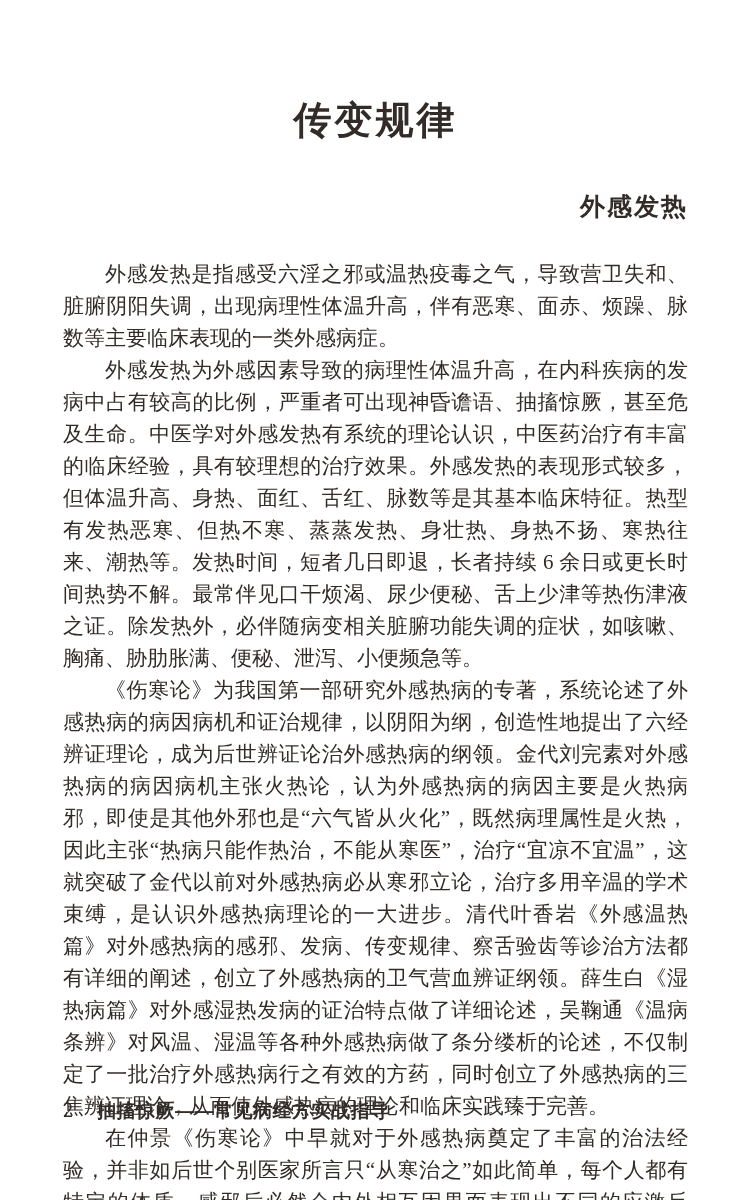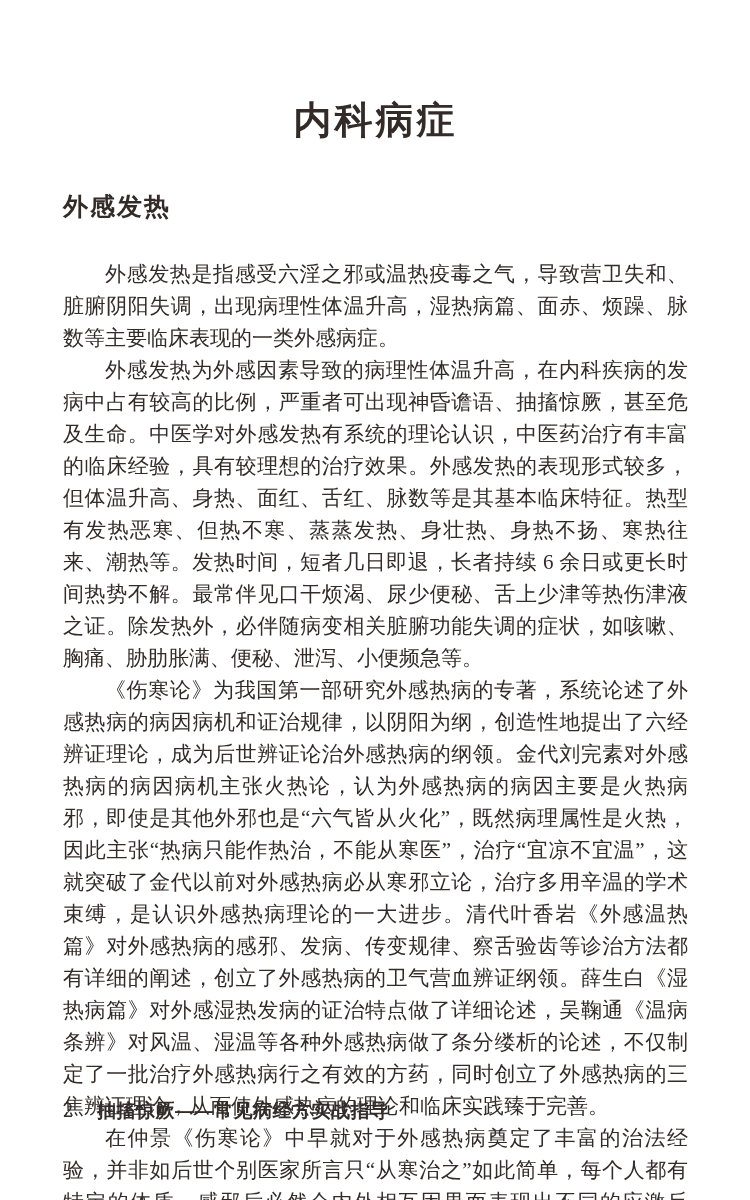--- a/index.html
+++ b/index.html
@@ -24,21 +24,21 @@
     padding-top: 97px;
     text-align: center;
     font-size: 38px;
     line-height: 46px;
     font-weight: 700;
     letter-spacing: 3px;
     font-family: "Liberation Serif", "DejaVu Serif", serif;
   }
   .section-title {
     margin: 48px 0 0 0;
-    text-align: left;
+    text-align: right;
     font-size: 25px;
     line-height: 30px;
     font-weight: 700;
     letter-spacing: 2px;
     font-family: "Liberation Sans", "DejaVu Sans", sans-serif;
   }
   .body-text {
     margin-top: 37px;
     font-size: 21px;
     line-height: 32px;
@@ -67,26 +67,26 @@
     font-size: 19px;
     font-weight: 700;
     letter-spacing: 0.5px;
     font-family: "Liberation Sans", "DejaVu Sans", sans-serif;
   }
 </style>
 </head>
 <body>
 
 <div class="page">
-  <h1 class="chapter-title">内科病症</h1>
+  <h1 class="chapter-title">传变规律</h1>
 
   <h2 class="section-title">外感发热</h2>
 
   <div class="body-text">
-    <p>外感发热是指感受六淫之邪或温热疫毒之气，导致营卫失和、脏腑阴阳失调，出现病理性体温升高，湿热病篇、面赤、烦躁、脉数等主要临床表现的一类外感病症。</p>
+    <p>外感发热是指感受六淫之邪或温热疫毒之气，导致营卫失和、脏腑阴阳失调，出现病理性体温升高，伴有恶寒、面赤、烦躁、脉数等主要临床表现的一类外感病症。</p>
     <p>外感发热为外感因素导致的病理性体温升高，在内科疾病的发病中占有较高的比例，严重者可出现神昏谵语、抽搐惊厥，甚至危及生命。中医学对外感发热有系统的理论认识，中医药治疗有丰富的临床经验，具有较理想的治疗效果。外感发热的表现形式较多，但体温升高、身热、面红、舌红、脉数等是其基本临床特征。热型有发热恶寒、但热不寒、蒸蒸发热、身壮热、身热不扬、寒热往来、潮热等。发热时间，短者几日即退，长者持续 6 余日或更长时间热势不解。最常伴见口干烦渴、尿少便秘、舌上少津等热伤津液之证。除发热外，必伴随病变相关脏腑功能失调的症状，如咳嗽、胸痛、胁肋胀满、便秘、泄泻、小便频急等。</p>
     <p>《伤寒论》为我国第一部研究外感热病的专著，系统论述了外感热病的病因病机和证治规律，以阴阳为纲，创造性地提出了六经辨证理论，成为后世辨证论治外感热病的纲领。金代刘完素对外感热病的病因病机主张火热论，认为外感热病的病因主要是火热病邪，即使是其他外邪也是“六气皆从火化”，既然病理属性是火热，因此主张“热病只能作热治，不能从寒医”，治疗“宜凉不宜温”，这就突破了金代以前对外感热病必从寒邪立论，治疗多用辛温的学术束缚，是认识外感热病理论的一大进步。清代叶香岩《外感温热篇》对外感热病的感邪、发病、传变规律、察舌验齿等诊治方法都有详细的阐述，创立了外感热病的卫气营血辨证纲领。薛生白《湿热病篇》对外感湿热发病的证治特点做了详细论述，吴鞠通《温病条辨》对风温、湿温等各种外感热病做了条分缕析的论述，不仅制定了一批治疗外感热病行之有效的方药，同时创立了外感热病的三焦辨证理论，从而使外感热病的理论和临床实践臻于完善。</p>
     <p>在仲景《伤寒论》中早就对于外感热病奠定了丰富的治法经验，并非如后世个别医家所言只“从寒治之”如此简单，每个人都有特定的体质，感邪后必然会内外相互因果而表现出不同的应激反应。以仲景时期盛行的伤寒为例，发病初期</p>
   </div>
 
   <div class="footer">
     <span class="page-number">2</span>
     <span class="book-title">抽搐惊厥——常见病经方实战指导</span>
   </div>
 </div>

